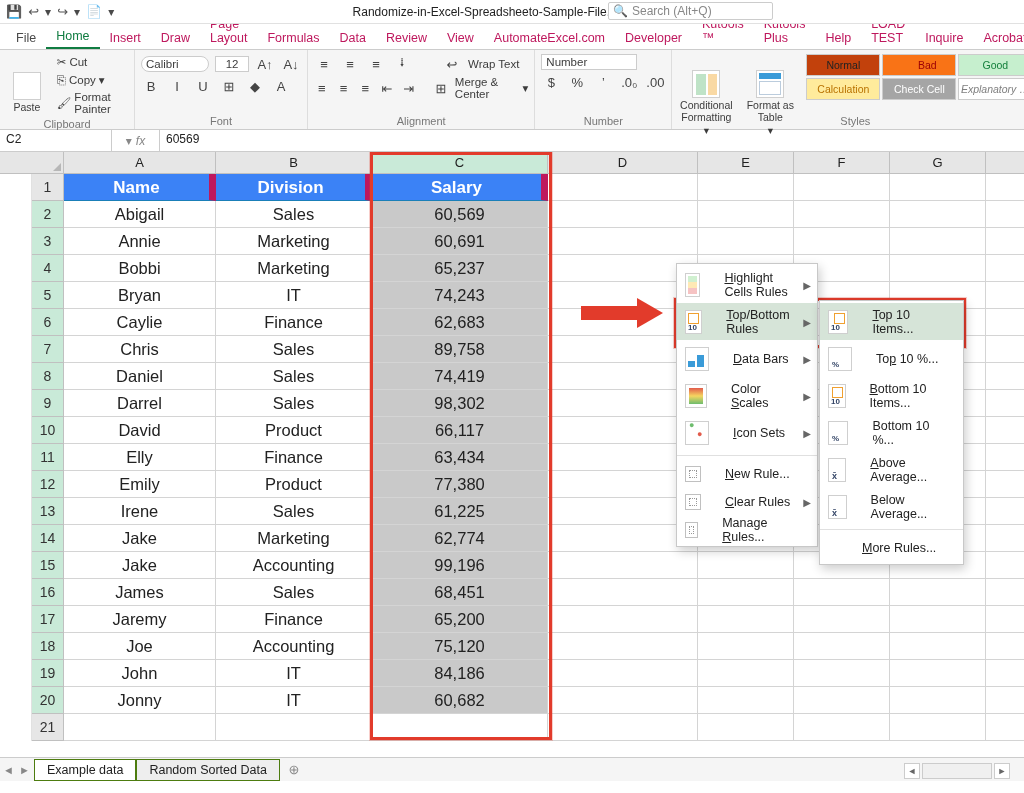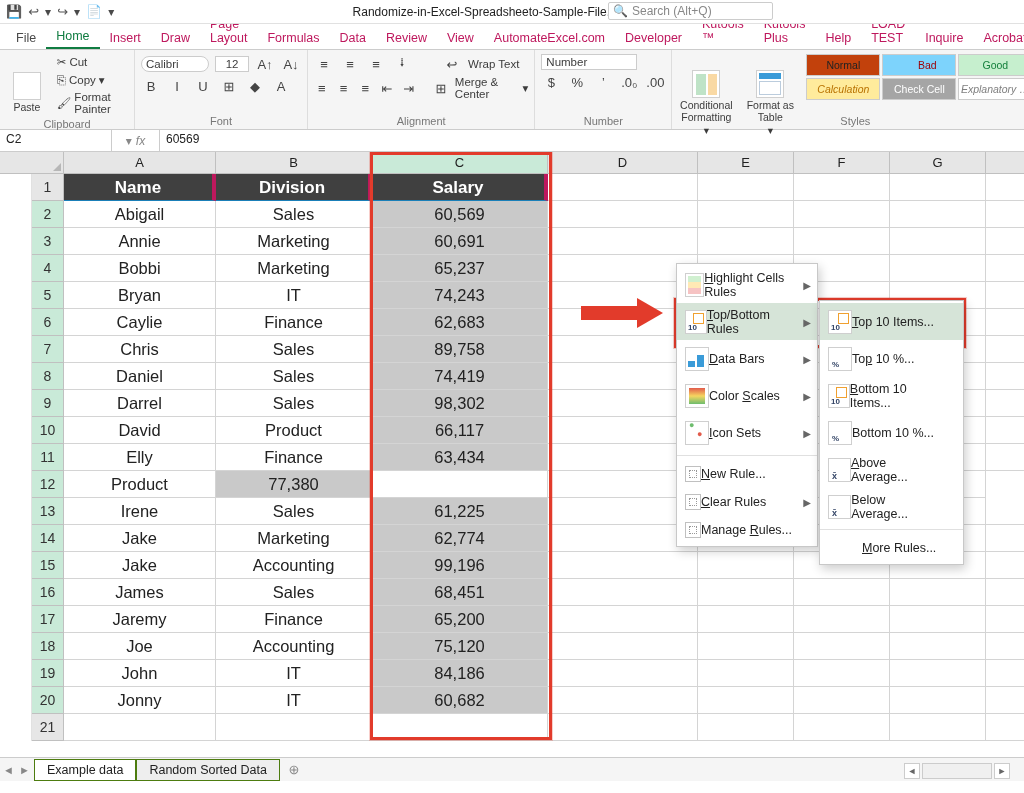--- a/index.html
+++ b/index.html
@@ -36,58 +36,58 @@
   .bigbtn .bigicon { width: 28px; height: 28px; border: 1px solid #cfcfcf; background: #fff; position: relative; }
   .bigbtn.cf .bigicon::before { content: ""; position: absolute; left: 3px; top: 3px; width: 10px; height: 21px; background: #bfe3c7; }
   .bigbtn.cf .bigicon::after { content: ""; position: absolute; left: 15px; top: 3px; width: 9px; height: 21px; background: #f9d9a4; }
   .bigbtn.ft .bigicon::before { content: ""; position: absolute; left: 2px; top: 2px; right: 2px; height: 6px; background: #3a9bd8; }
   .bigbtn.ft .bigicon::after { content: ""; position: absolute; left: 2px; top: 10px; right: 2px; bottom: 2px; border: 1px solid #bcd; }
 
   
   .stylesgal { display: grid; grid-template-columns: repeat(3, 74px); grid-auto-rows: 22px; gap: 2px; }
   .stylecell { border: 1px solid #ccc; display: flex; align-items: center; justify-content: center; font-size: 10.5px; overflow: hidden; white-space: nowrap;}
   .stylecell.normal { background: #c2410c; color: #222; }
-  .stylecell.bad { background: #7dd3fc; color: #9c0006; padding-left: 16px; }
+  .stylecell.bad { background: #f97316; color: #9c0006; padding-left: 16px; }
   .stylecell.good { background: #c6efce; color: #15803d; }
-  .stylecell.calc { background: #ffeb9c; color: #b97200; font-style: italic;}
+  .stylecell.calc { background: #ffeb9c; color: #b97200; }
   .stylecell.check { background: #a5a5a5; color: #fff; }
   .stylecell.expl { background: #fff; color: #7f7f7f; font-style: italic; }
 
   
   .fxbar { height: 22px; border-bottom: 1px solid #ccc; display: flex; align-items: stretch; }
   .namebox { width: 112px; border-right: 1px solid #ccc; padding: 2px 6px; font-size: 12px; }
   .fxbtn { width: 48px; display: flex; align-items: center; justify-content: center; border-right: 1px solid #ccc; color: #888; gap: 4px;}
   .fxbtn .fx { font-style: italic; font-size: 12px; }
   .formula { flex: 1; padding: 2px 6px; font-size: 12px; }
 
   
   .gridwrap { position: relative; height: 605px; overflow: hidden; }
   .grid { display: grid; grid-template-columns: 32px 32px 152px 156px 176px 150px 96px 96px 96px 96px; }
   .hdr { background: #e6e6e6; border-right: 1px solid #c0c0c0; border-bottom: 1px solid #c0c0c0; text-align: center; font-size: 13px; color: #222; height: 22px; line-height: 22px; }
   .rh { background: #e6e6e6; border-right: 1px solid #c0c0c0; border-bottom: 1px solid #c0c0c0; text-align: center; font-size: 14px; color: #333; height: 27px; line-height: 27px; }
   .cell { border-right: 1px solid #d4d4d4; border-bottom: 1px solid #d4d4d4; height: 27px; line-height: 27px; font-size: 15px; padding: 0 8px; overflow: hidden; white-space: nowrap; }
-  .tblhdr { background: #404040; color: #fff; text-align: center; font-weight: 700; font-size: 17px; border-right: 4px solid #be185d; border-bottom: 1px solid #1a7fb8; }
+  .tblhdr { background: #3b82f6; color: #fff; text-align: center; font-weight: 700; font-size: 17px; border-right: 7px solid #be185d; border-bottom: 1px solid #1a7fb8; }
   .tblcell { text-align: center; font-size: 16.5px; color: #222; }
   .tblcell.salary { background: #c9c9c9; }
   .hdr.selC { background: #c9ead8; }
   .rh.selrow { background: #c9ead8; }
 
   
   .redbox { position: absolute; border: 3px solid #e23b2b; pointer-events: none; box-shadow: 0 0 0 1px rgba(226,59,43,.25); }
   #redbox-salary { left: 370px; top: 0px; width: 182px; height: 588px; }
   #redbox-menu-tb { left: 674px; top: 136px; width: 292px; height: 50px; }
 
   
   .arrow { position: absolute; left: 581px; top: 146px; width: 90px; height: 30px; }
   .arrow .shaft { position: absolute; left: 0; top: 8px; width: 58px; height: 14px; background: #e23b2b; }
   .arrow .head { position: absolute; left: 56px; top: 0; width: 0; height: 0; border-top: 15px solid transparent; border-bottom: 15px solid transparent; border-left: 26px solid #e23b2b; }
 
   
   .menu { position: absolute; background: #fff; border: 1px solid #c8c8c8; box-shadow: 2px 4px 10px rgba(0,0,0,.2); font-size: 12.5px; color: #222; }
-  .menu .mitem { display: flex; align-items: center; height: 37px; padding: 0 22px 0 8px; gap: 0; position: relative;}
+  .menu .mitem { display: flex; align-items: center; height: 37px; padding: 0 22px 0 8px; gap: 24px; position: relative;}
   .menu .mitem.lowh { height: 28px; }
   .menu .mitem.sel { background: #d6e4d8; }
   .menu .mitem .micon { width: 24px; height: 24px; border: 1px solid #cfcfcf; display: inline-block; position: relative; background: #fff; }
   .menu .mitem .micon.sm { width: 16px; height: 16px; }
   .menu .mitem .arrowr { position: absolute; right: 6px; top: 50%; transform: translateY(-50%); font-size: 10px; color: #666; }
   .menu .sep { height: 1px; background: #e0e0e0; margin: 4px 0; }
   .menu .accel { text-decoration: underline; }
 
   .menu1 { left: 676px; top: 102px; width: 142px; padding: 2px 0; }
   .menu2 { left: 819px; top: 138px; width: 145px; padding: 2px 0; }
@@ -410,20 +410,21 @@
       <div class="cell tblcell salary">63,434</div>
       <div class="cell"></div>
       <div class="cell"></div>
       <div class="cell"></div>
       <div class="cell"></div>
       <div class="cell"></div>
       <div class="rowhead-split">
         <div class="blankcol"></div>
         <div class="rh selrow">12</div>
       </div>
+      <div class="cell tblcell">Emily</div>
       <div class="cell tblcell">Product</div>
       <div class="cell tblcell salary">77,380</div>
       <div class="cell"></div>
       <div class="cell"></div>
       <div class="cell"></div>
       <div class="cell"></div>
       <div class="cell"></div>
       <div class="rowhead-split">
         <div class="blankcol"></div>
         <div class="rh selrow">13</div>

